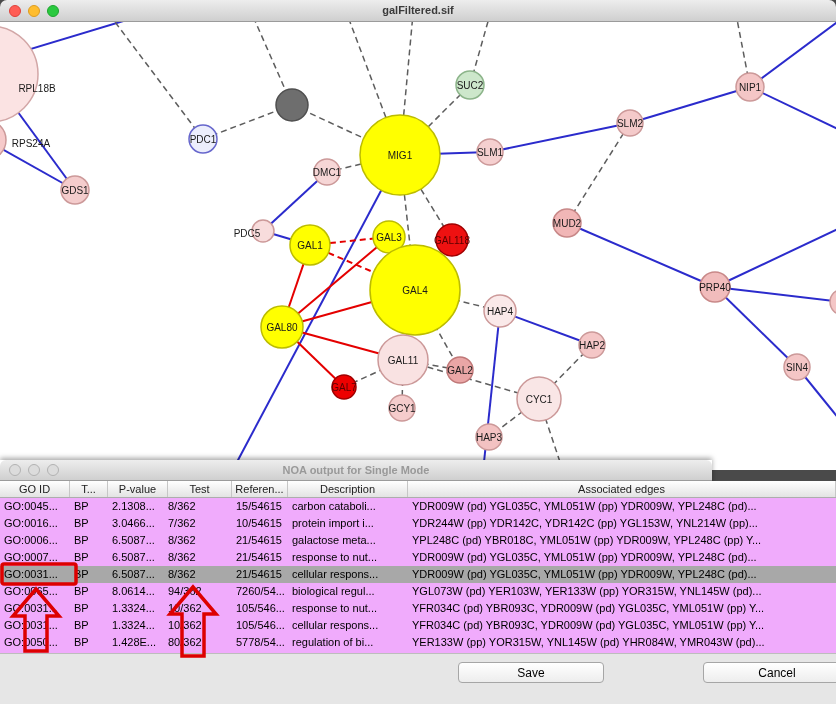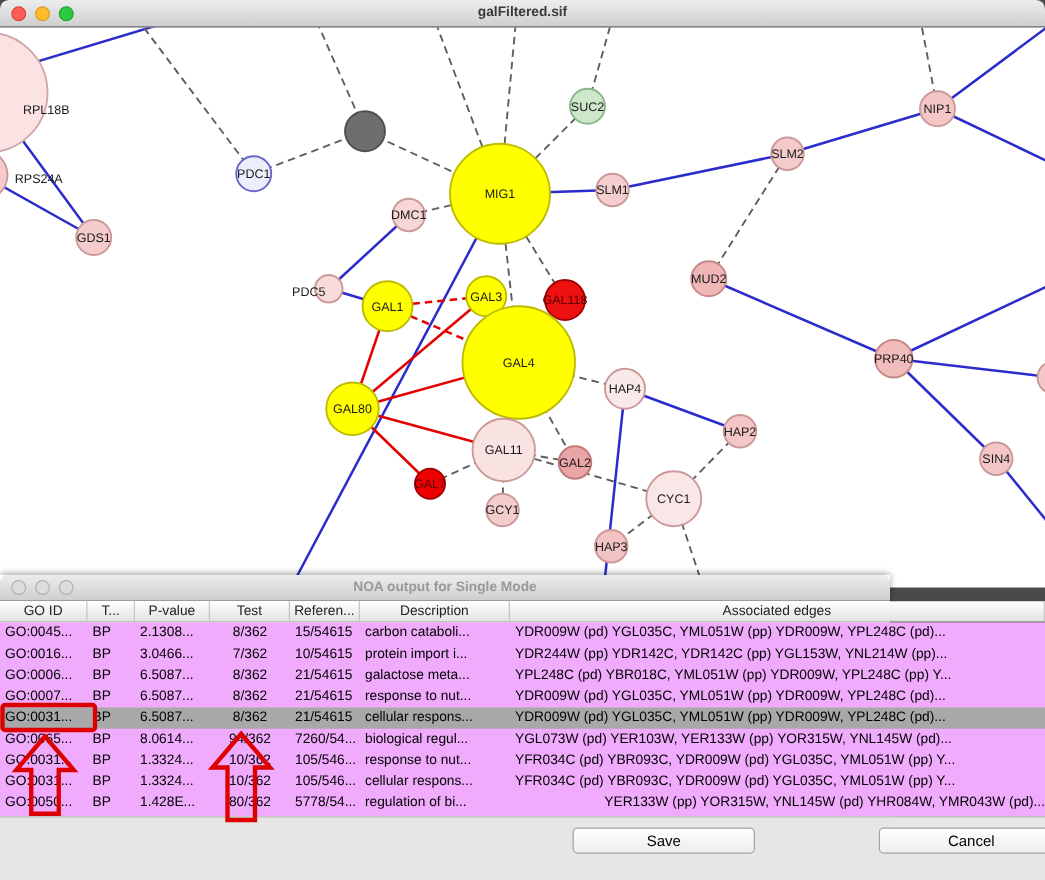--- a/index.html
+++ b/index.html
@@ -26,21 +26,21 @@
   #table-window .titlebar { height:21px; border-radius:6px 6px 0 0; }
   #table-window .title { line-height:20px; }
 
   
   #table-header { position:absolute; left:0; top:21px; width:836px; height:17px; display:flex; background:linear-gradient(#ffffff,#e3e3e3); border-bottom:1px solid #adadad; }
   .hcell { flex:none; height:16px; line-height:16px; font-size:11px; color:#222; text-align:center; border-right:1px solid #c6c6c6; overflow:hidden; white-space:nowrap; }
   #table-body { position:absolute; left:0; top:38px; width:836px; height:155px; background:#f0abfc; overflow:hidden; }
   .trow { display:flex; height:17px; line-height:17px; white-space:nowrap; }
   .trow.selected { background:#a8a8a8; }
   .tcell { flex:none; font-size:11px; color:#000; overflow:hidden; padding-left:4px; }
-  .tcell.center { text-align:center; padding-left:0; }
+  .tcell.center { padding-left:0; }
 
   
   #table-footer { position:absolute; left:0; top:193px; width:836px; height:51px; background:#e6e6e6; border-top:1px solid #bdbdbd; }
   .mac-button { position:absolute; top:8px; height:21px; background:linear-gradient(#ffffff,#ededed); border:1px solid #a6a6a6; border-radius:4px; font-size:12px; color:#000; font-family:"Liberation Sans",sans-serif; }
   #save-button { left:458px; width:146px; }
   #cancel-button { left:703px; width:148px; }
 
   
   #annotation-overlay { position:absolute; left:0; top:0; width:836px; height:704px; pointer-events:none; z-index:50; }
 </style>
@@ -316,21 +316,21 @@
         <div class="tcell" style="width: 120px;">cellular respons...</div>
         <div class="tcell" style="width: 428px;">YFR034C (pd) YBR093C, YDR009W (pd) YGL035C, YML051W (pp) Y...</div>
       </div>
       <div class="trow">
         <div class="tcell" style="width: 70px;">GO:0050...</div>
         <div class="tcell" style="width: 38px;">BP</div>
         <div class="tcell" style="width: 60px;">1.428E...</div>
         <div class="tcell center" style="width: 64px;">80/362</div>
         <div class="tcell" style="width: 56px;">5778/54...</div>
         <div class="tcell" style="width: 120px;">regulation of bi...</div>
-        <div class="tcell" style="width: 428px; text-align: right;">YER133W (pp) YOR315W, YNL145W (pd) YHR084W, YMR043W (pd)...</div>
+        <div class="tcell" style="width: 428px;">YER133W (pp) YOR315W, YNL145W (pd) YHR084W, YMR043W (pd)...</div>
       </div>
     </div>
 
   <div id="table-footer">
     <button class="mac-button" id="save-button">Save</button>
     <button class="mac-button" id="cancel-button">Cancel</button>
   </div>
 </div>
 
 <svg id="annotation-overlay" width="836" height="704" viewBox="0 0 836 704">

